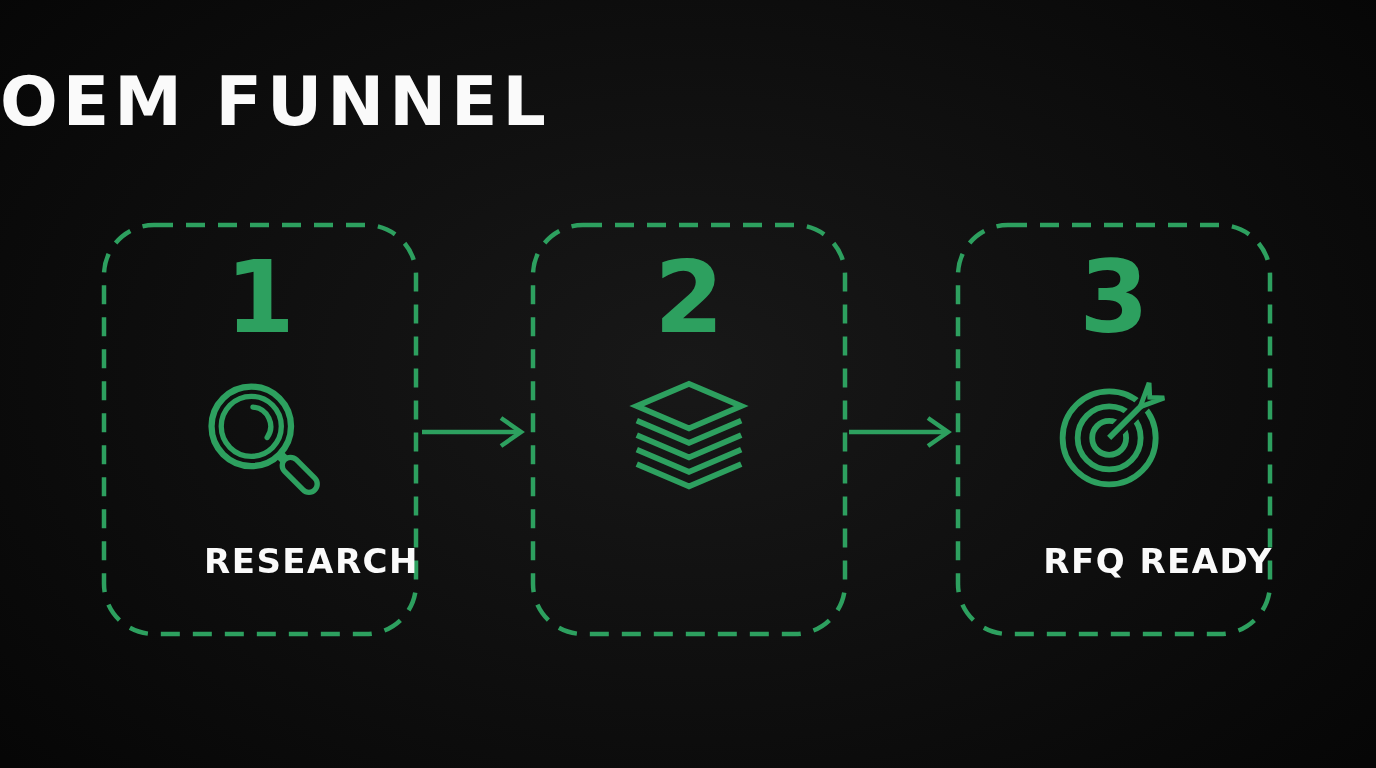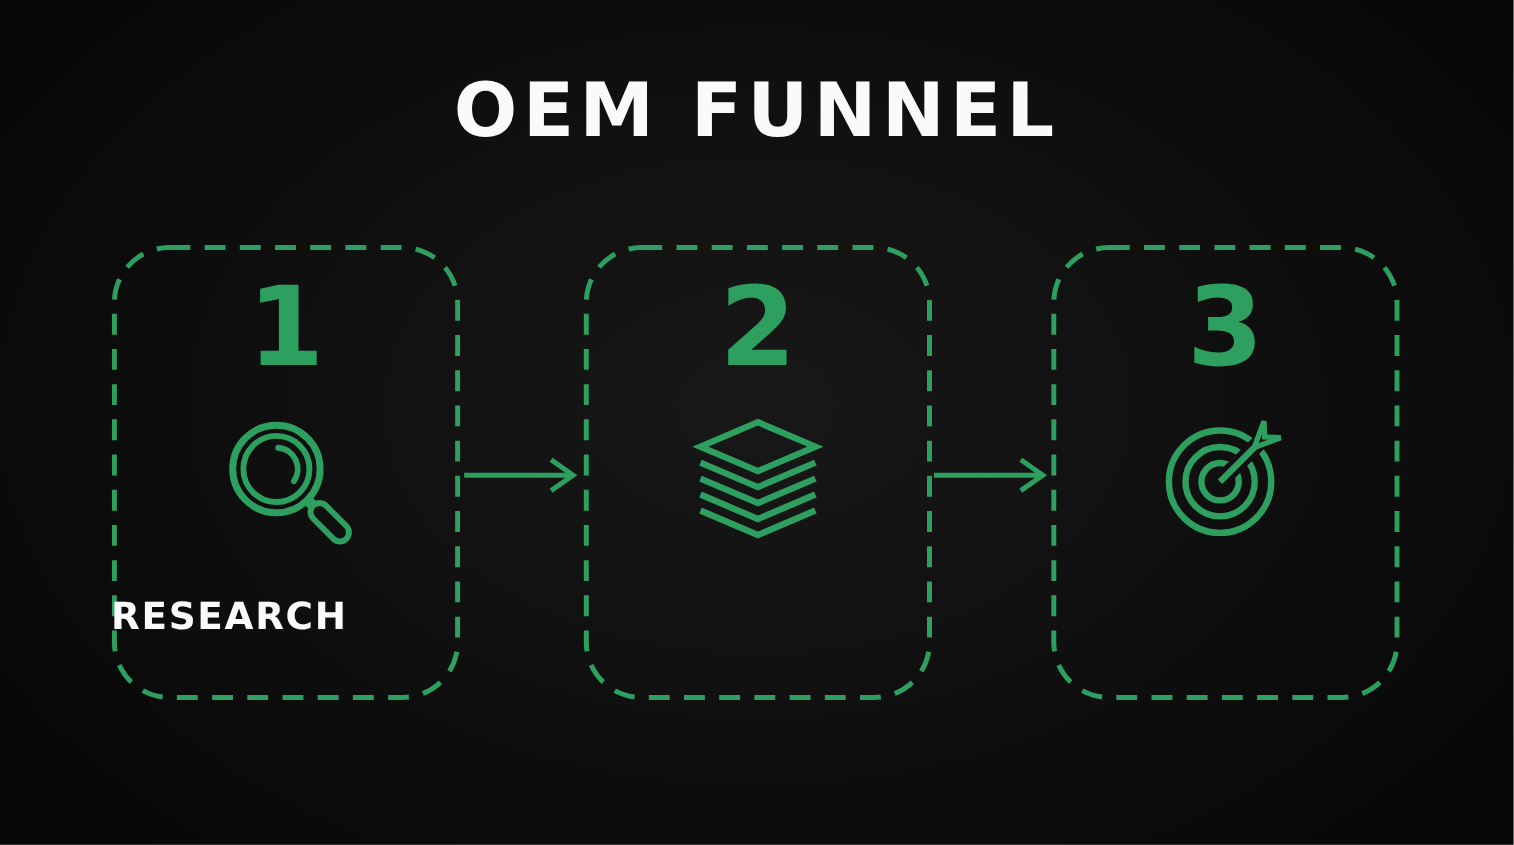--- a/index.html
+++ b/index.html
@@ -3,38 +3,38 @@
 <meta charset="utf-8">
 <style>
   html,body{margin:0;padding:0;}
   body{
     width:1376px;height:768px;overflow:hidden;position:relative;
     background:radial-gradient(ellipse 900px 600px at 50% 48%, #181818 0%, #0d0d0d 62%, #060606 100%);
     font-family:"DejaVu Sans","Liberation Sans",sans-serif;
   }
   .title{
     position:absolute;top:68px;left:0;width:100%;margin:0;
-    text-align:center;font-size:68px;font-weight:bold;letter-spacing:5px;
+    font-size:68px;font-weight:bold;letter-spacing:5px;
     color:#fafafa;line-height:1;
   }
   .card{position:absolute;top:222px;width:318px;height:415px;}
   .card-1{left:101px;}
   .card-2{left:530px;}
   .card-3{left:955px;}
   .card svg.border{position:absolute;left:0;top:0;}
   .num{
     position:absolute;top:26px;left:0;width:100%;text-align:center;
     font-size:100px;font-weight:bold;line-height:1;color:#2da05f;
   }
   .iconwrap{position:absolute;left:0;width:100%;display:flex;justify-content:center;}
   .iconwrap.search{top:152px;}
   .iconwrap.layers{top:156px;}
   .iconwrap.target{top:150px;}
   .step-label{
-    position:absolute;top:322px;left:0;width:100%;text-align:left;
+    position:absolute;top:322px;left:0;width:100%;text-align:right;
     font-size:34px;font-weight:bold;letter-spacing:1.5px;color:#fafafa;line-height:1;
   }
   .arrow{position:absolute;top:412px;}
   .arrow-1{left:421px;}
   .arrow-2{left:848px;}
   .stroke{stroke:#2da05f;fill:none;}
 </style>
 </head>
 <body>
 
@@ -93,15 +93,16 @@
     <div class="iconwrap target">
       <svg width="126" height="126" viewBox="0 0 130 130">
         <circle cx="60" cy="68" r="48" class="stroke" stroke-width="6"></circle>
         <circle cx="60" cy="68" r="32.5" class="stroke" stroke-width="6"></circle>
         <circle cx="60" cy="68" r="17.5" class="stroke" stroke-width="6"></circle>
         <line x1="68" y1="60" x2="104" y2="24" stroke="#111111" stroke-width="15"></line>
         <line x1="60" y1="68" x2="94" y2="34" class="stroke" stroke-width="6"></line>
         <path d="M92,36 L101.2,11.2 L101.9,26.1 L116.8,26.8 Z" class="stroke" stroke-width="5" stroke-linejoin="miter"></path>
       </svg>
     </div>
+    <div class="step-label">RFQ READY</div>
   </div>
 
 </div>
 
 </body></html>

